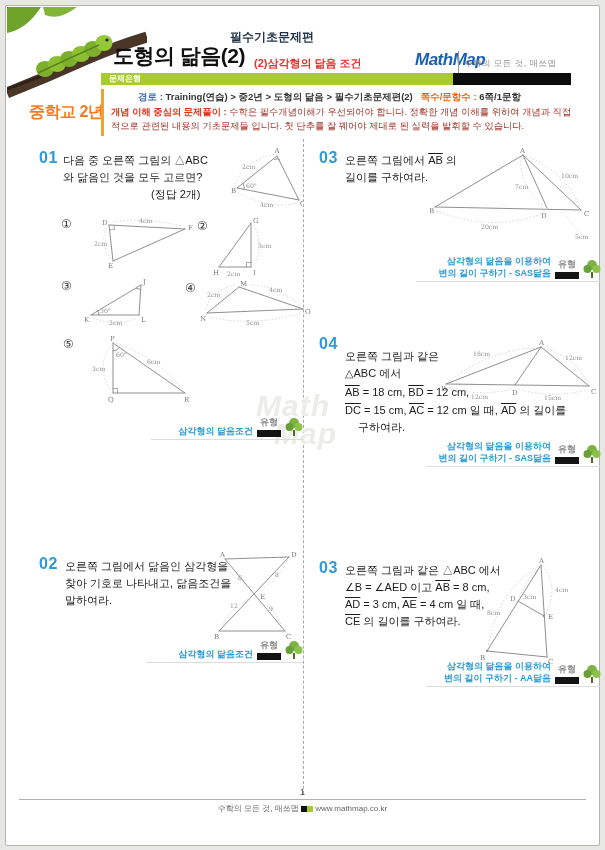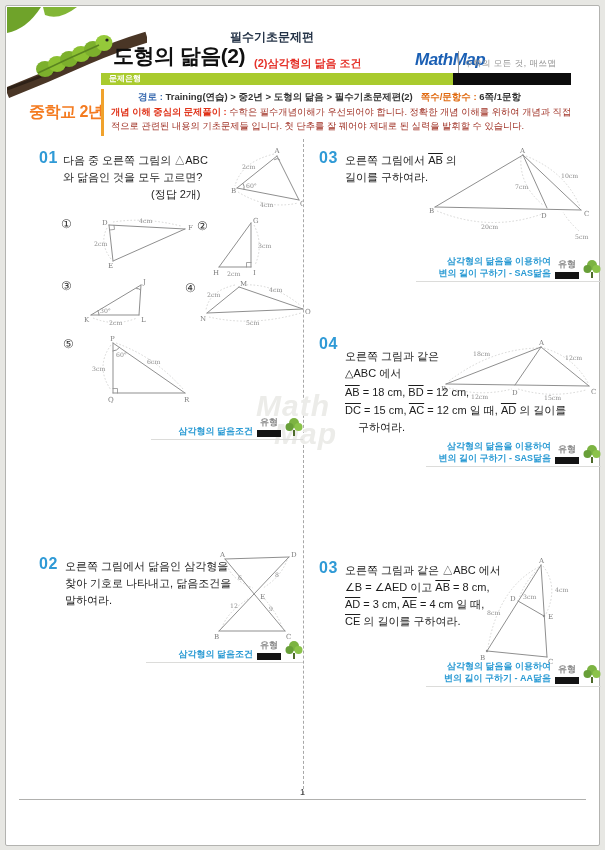--- a/index.html
+++ b/index.html
@@ -373,14 +373,19 @@
     <svg width="18" height="20" viewBox="0 0 18 20">
       <circle cx="9" cy="6" r="5" fill="#7cb342"></circle>
         <circle cx="4.5" cy="10" r="4" fill="#689f38"></circle>
       <circle cx="13.5" cy="10" r="4" fill="#8bc34a"></circle>
         <rect x="8" y="13" width="2" height="6" fill="#4e6b2a"></rect>
     </svg>
   </div>
 
   <div class="abs footer-no">1</div>
   <div class="abs footer-line"></div>
+  <div class="abs footer-text">
+    <span>수학의 모든 것, 매쓰맵</span>
+    <span class="sq" style="background:#111"></span><span class="sq" style="background:#a9cb2e"></span>
+    <span>www.mathmap.co.kr</span>
+  </div>
 
 </div>
 
 </body></html>

